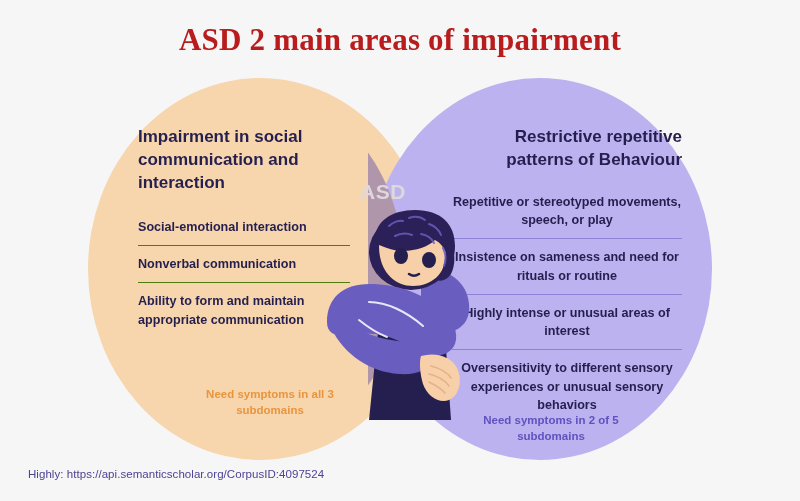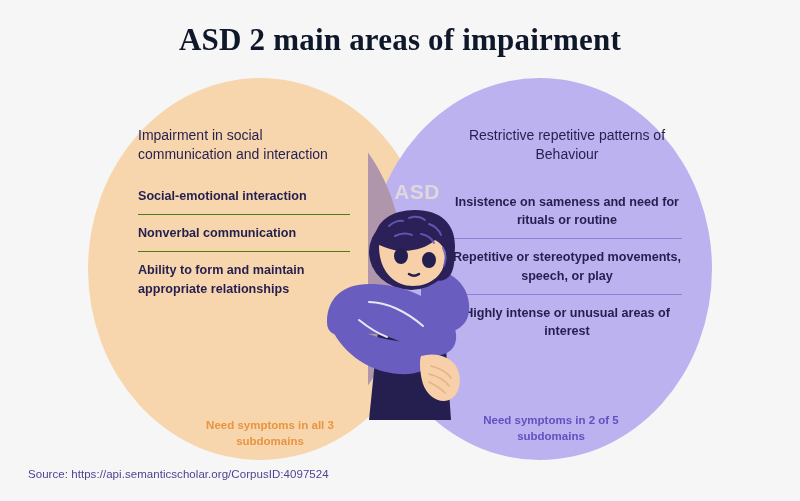--- a/index.html
+++ b/index.html
@@ -24,21 +24,21 @@
   .title {
     position: absolute;
     top: 22px;
     left: 0;
     width: 800px;
     text-align: center;
     font-family: "Liberation Serif", serif;
     font-weight: bold;
     font-size: 31px;
     letter-spacing: 0.2px;
-    color: #0f172a;
+    color: #b91c1c;
   }
 
   
   .circle {
     position: absolute;
     border-radius: 50%;
   }
   .circle-left {
     left: 88px;
     top: 78px;
@@ -63,21 +63,21 @@
     -webkit-clip-path: ellipse(172px 191px at -136px 191px);
     clip-path: ellipse(172px 191px at -136px 191px);
   }
 
   
   .asd-label {
     position: absolute;
     left: 360px;
     top: 180px;
     width: 80px;
-    text-align: right;
+    text-align: left;
     font-size: 21px;
     font-weight: bold;
     color: #ded8dd;
     letter-spacing: 0.5px;
   }
 
   
   .panel {
     position: absolute;
     box-sizing: border-box;
@@ -88,28 +88,29 @@
     width: 212px;
     text-align: left;
   }
   .panel-right {
     left: 452px;
     top: 126px;
     width: 230px;
     text-align: center;
   }
   .panel-heading {
-    font-size: 14px;
-    font-weight: normal;
+    font-size: 17px;
+    font-weight: bold;
     color: #241f4e;
     line-height: 1.35;
     margin: 0 0 14px 0;
   }
   .panel-right .panel-heading {
-    margin-bottom: 20px;
+    margin-bottom: 12px;
+    text-align: right;
   }
 
   .item {
     font-size: 12.6px;
     font-weight: bold;
     color: #241f4e;
     line-height: 1.45;
     padding: 9px 0 9px 0;
   }
   .panel-left .item {
@@ -125,21 +126,21 @@
   
   .circle-footer {
     position: absolute;
     font-size: 11.5px;
     font-weight: bold;
     line-height: 1.4;
     text-align: center;
   }
   .footer-left {
     left: 180px;
-    top: 417px;
+    top: 386px;
     width: 180px;
     color: #e8953e;
   }
   .footer-right {
     left: 458px;
     top: 412px;
     width: 186px;
     color: #5f52c0;
   }
 
@@ -172,30 +173,31 @@
   <div class="circle circle-left"></div>
   <div class="circle circle-right"></div>
   <div class="circle circle-overlap"></div>
 
   <div class="asd-label">ASD</div>
 
   <div class="panel panel-left">
     <div class="panel-heading">Impairment in social communication and interaction</div>
     <div class="item">Social-emotional interaction</div>
     <div class="item">Nonverbal communication</div>
-    <div class="item">Ability to form and maintain appropriate relationships</div>
+    <div class="item">Ability to form and maintain appropriate communication</div>
   </div>
 
   <div class="circle-footer footer-left">Need symptoms in all 3 subdomains</div>
 
   <div class="panel panel-right">
     <div class="panel-heading">Restrictive repetitive patterns of Behaviour</div>
+    <div class="item">Repetitive or stereotyped movements, speech, or play</div>
     <div class="item">Insistence on sameness and need for rituals or routine</div>
-    <div class="item">Repetitive or stereotyped movements, speech, or play</div>
     <div class="item">Highly intense or unusual areas of interest</div>
+    <div class="item">Oversensitivity to different sensory experiences or unusual sensory behaviors</div>
   </div>
 
   <div class="circle-footer footer-right">Need symptoms in 2 of 5 subdomains</div>
 
   <div class="illustration">
     <svg width="160" height="210" viewBox="0 0 160 210" xmlns="http://www.w3.org/2000/svg">
 
       <path d="M56 92 L118 96 L126 210 L44 210 Z" fill="#241f4e"></path>
 
       <path d="M96 58 C124 58 142 72 144 94 C146 116 130 124 110 124 L96 124 Z" fill="#6a5dc0"></path>
@@ -233,15 +235,15 @@
 
       <path d="M96 146 C110 142 126 146 132 158 C138 170 134 186 124 190 C114 194 102 186 98 174 C95 164 94 152 96 146 Z" fill="#f7cfa8"></path>
       <g stroke="#e3b489" stroke-width="1.6" fill="none" stroke-linecap="round">
         <path d="M106 156 C114 158 122 162 126 168"></path>
         <path d="M104 164 C112 166 120 170 124 176"></path>
         <path d="M104 172 C110 175 116 178 120 183"></path>
       </g>
     </svg>
   </div>
 
-  <div class="source">Source: https://api.semanticscholar.org/CorpusID:4097524</div>
+  <div class="source">Highly: https://api.semanticscholar.org/CorpusID:4097524</div>
 
 </div>
 
 </body></html>

